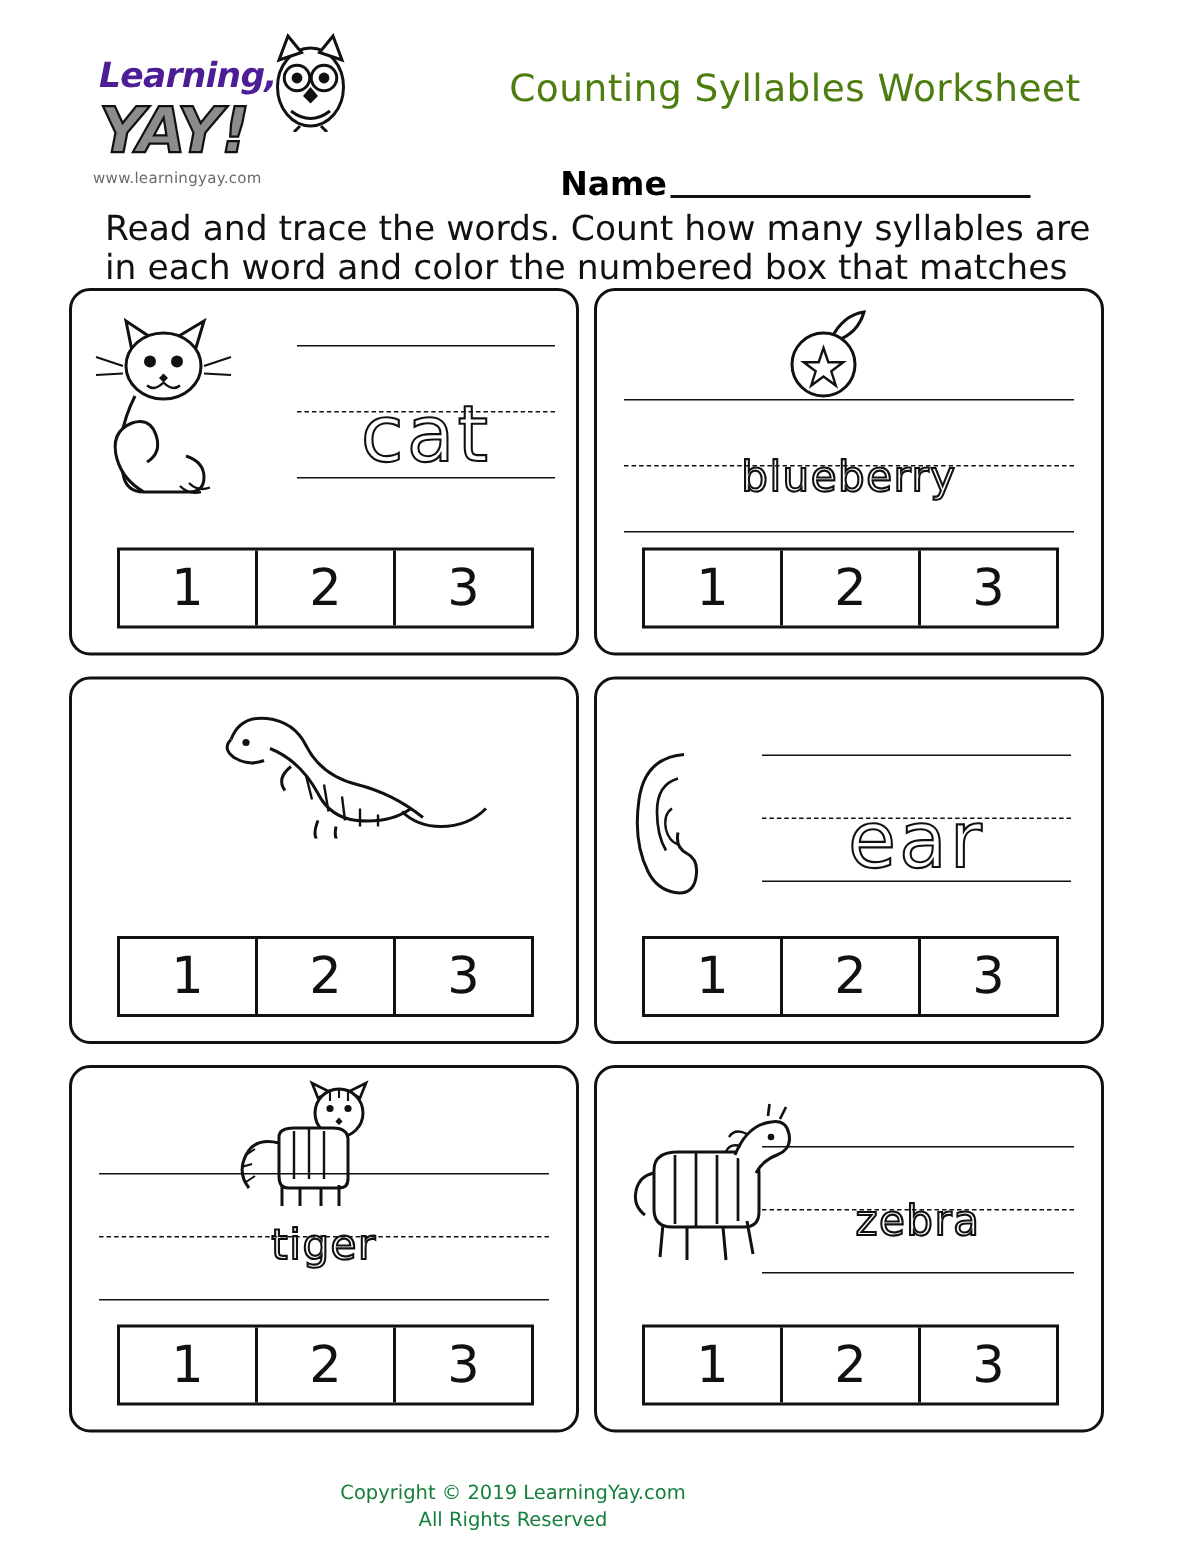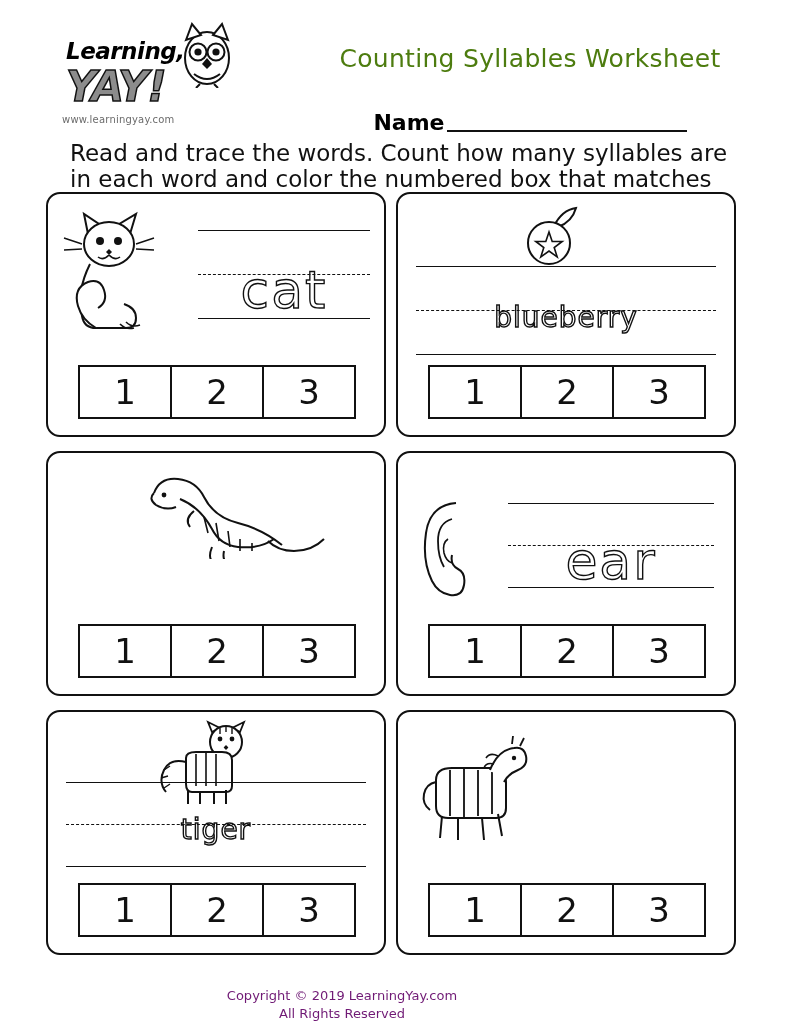--- a/index.html
+++ b/index.html
@@ -30,21 +30,21 @@
   }
   .logo-learning {
     position: absolute;
     left: 8px;
     top: 20px;
     font-family: "DejaVu Sans", sans-serif;
     font-weight: bold;
     font-style: italic;
     font-size: 23px;
     letter-spacing: -0.5px;
-    color: #000000;
+    color: #4c1d95;
   }
   .logo-yay {
     position: absolute;
     left: 8px;
     top: 44px;
     font-family: "DejaVu Sans", sans-serif;
     font-weight: bold;
     font-style: italic;
     font-size: 42px;
     letter-spacing: -1px;
@@ -194,21 +194,21 @@
 
   
   .footer {
     position: absolute;
     left: 0;
     bottom: 12px;
     width: 684px;
     text-align: center;
     font-size: 13px;
     line-height: 18px;
-    color: #701a75;
+    color: #15803d;
   }
 </style>
 </head>
 <body>
 
 <div class="header">
 
   <div class="logo-block">
     <svg class="owl" viewBox="0 0 74 70">
       <ellipse cx="37" cy="40" rx="22" ry="26" fill="#fff" stroke="#111" stroke-width="2"></ellipse>
@@ -372,20 +372,26 @@
           <path d="M30 50 q0 -12 16 -12 l40 0 q14 0 14 14 l0 26 q0 10 -10 10 l-48 0 q-12 0 -12 -12 Z" fill="#fff" stroke="#111" stroke-width="2"></path>
           <path d="M44 40 l0 46 M58 38 l0 50 M72 40 l0 46 M86 42 l0 42" stroke="#111" stroke-width="1.8"></path>
           <path d="M36 86 l-2 22 M52 88 l0 22 M76 88 l2 22 M92 84 l4 22" stroke="#111" stroke-width="2" fill="none"></path>
           <path d="M84 40 q8 -20 24 -22 q10 -2 12 8 q2 10 -8 14 q-10 4 -14 12" fill="#fff" stroke="#111" stroke-width="2"></path>
           <circle cx="108" cy="28" r="2.2" fill="#111"></circle>
           <path d="M114 16 l4 -8 M106 14 l1 -8" stroke="#111" stroke-width="1.8"></path>
           <path d="M92 26 q-8 -4 -12 2 M88 34 q-8 -2 -10 4" stroke="#111" stroke-width="1.6" fill="none"></path>
           <path d="M30 52 q-10 2 -12 12 q-2 10 6 16" fill="none" stroke="#111" stroke-width="2"></path>
         </svg>
       </div>
+      <div class="lines" style="left:110px; top:52px; width:208px; height:84px;">
+        <div class="line-top" style="top:0;"></div>
+        <div class="line-mid" style="top:42px;"></div>
+        <div class="line-bottom" style="top:84px;"></div>
+        <div class="trace-word small" style="top:36px;">zebra</div>
+      </div>
       <div class="numbox">
         <div class="numcell">1</div>
         <div class="numcell">2</div>
         <div class="numcell">3</div>
       </div>
     </div>
   </div>
 </div>
 
 <div class="footer">

